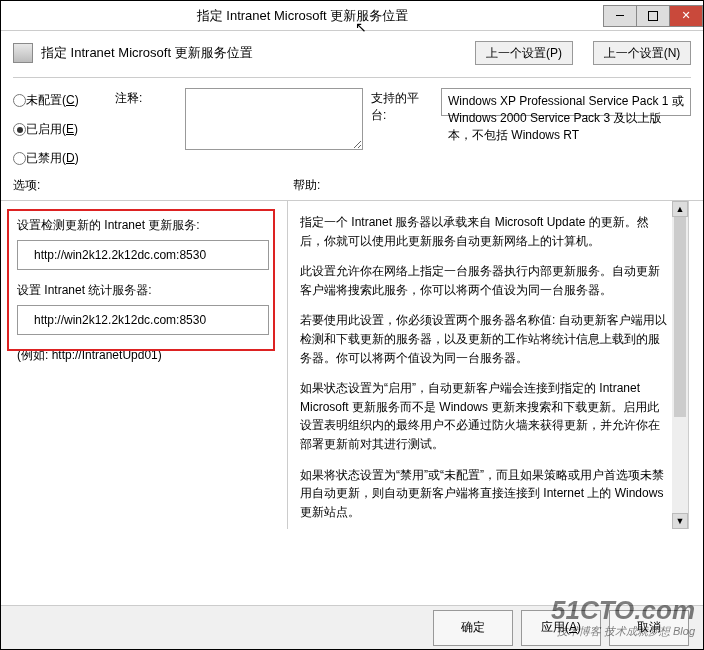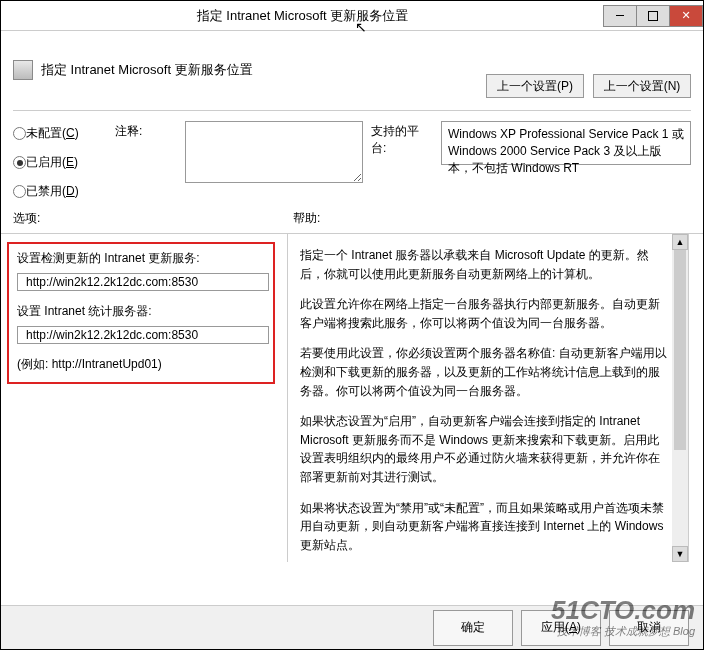--- a/index.html
+++ b/index.html
@@ -8,41 +8,41 @@
 .title-text { flex: 1; text-align: center; font-size: 13px; }
 .win-btns { display: flex; }
 .win-btn { width: 34px; height: 22px; display: flex; align-items: center; justify-content: center; border: 1px solid #888; margin-left: -1px; font-size: 11px; background: #ddd; }
 .win-btn.min::after { content: ""; width: 8px; height: 1px; background: #000; }
 .win-btn.max::after { content: ""; width: 8px; height: 8px; border: 1px solid #000; }
 .win-btn.close { background: #c9493b; color: #fff; }
 .win-btn.close::after { content: "✕"; }
 .header-row { display: flex; align-items: center; padding: 10px 12px 6px; }
 .gp-icon { width: 20px; height: 20px; border: 1px solid #8a8a8a; background: linear-gradient(#e8e8e8,#bcbcbc); margin-right: 8px; }
 .header-text { font-size: 13px; }
-.nav-btns { margin-left: auto; display: flex; gap: 9px; margin-top: 33px; }
+.nav-btns { margin-left: auto; display: flex; gap: 20px; }
 .nav-btn { min-width: 98px; height: 24px; border: 1px solid #999; background: #f0f0f0; font-size: 12px; display: flex; align-items: center; justify-content: center; }
 .divider { height: 1px; background: #ccc; margin: 6px 12px 10px; }
 .upper { display: flex; padding: 0 12px 4px; gap: 10px; }
 .radio-col { width: 92px; display: flex; flex-direction: column; gap: 12px; padding-top: 4px; }
 .radio-item { display: flex; align-items: center; white-space: nowrap; }
 .radio { width: 13px; height: 13px; border: 1px solid #777; border-radius: 50%; display: inline-flex; align-items: center; justify-content: center; }
 .radio.checked::after { content: ""; width: 6px; height: 6px; background: #333; border-radius: 50%; }
 .u { text-decoration: underline; }
 .info-col { flex: 1; display: flex; flex-direction: row; gap: 8px; }
 .info-row { display: flex; gap: 8px; }
 .info-label { width: 62px; padding-top: 2px; }
 .comment-box { flex: 1; height: 62px; border: 1px solid #999; background: #fff; }
-.platform-box { flex: 1; height: 44px; border: 1px solid #999; background: #fff; padding: 4px 6px; line-height: 1.4; font-size: 12px; }
+.platform-box { flex: 1; height: 28px; border: 1px solid #999; background: #fff; padding: 4px 6px; line-height: 1.4; font-size: 12px; }
 .section-head { display: flex; padding: 2px 12px 6px; border-bottom: 1px solid #ccc; margin-top: 4px; }
 .section-head .lbl1 { width: 280px; }
 .lower { display: flex; padding: 0; }
 .options-pane { width: 286px; padding: 16px 0 12px 12px; position: relative; }
 .highlight-box { border: 2px solid #d22; position: absolute; left: 6px; top: 8px; width: 268px; height: 142px; pointer-events: none; }
 .opt-label { margin: 0 0 6px 4px; }
-.opt-input { width: 252px; height: 18px; border: 1px solid #999; margin: 0 0 12px 4px; padding: 2px 8px; font-size: 12px; background: #fff; }
+.opt-input { width: 252px; height: 30px; border: 1px solid #999; margin: 0 0 12px 4px; padding: 2px 16px; font-size: 12px; background: #fff; }
 .help-pane { flex: 1; border-left: 1px solid #ccc; border-right: 1px solid #ccc; margin: 0 14px 0 0; height: 328px; overflow: hidden; background: #fff; position: relative; }
 .help-body { padding: 12px 20px 12px 12px; line-height: 1.55; font-size: 12px; }
 .help-body p { margin-bottom: 12px; }
 .scrollbar { position: absolute; right: 0; top: 0; width: 16px; height: 100%; background: #eee; }
 .sb-btn { height: 16px; background: #ddd; border: 1px solid #bbb; font-size: 9px; display: flex; align-items: center; justify-content: center; }
 .sb-track { height: calc(100% - 32px); position: relative; }
 .sb-thumb { position: absolute; left: 2px; right: 2px; top: 0; height: 200px; background: #ccc; }
 .footer { position: absolute; left: 0; right: 0; bottom: 0; height: 44px; background: #f0f0f0; border-top: 1px solid #ccc; display: flex; align-items: center; justify-content: flex-end; padding-right: 14px; gap: 8px; }
 .footer-btn { width: 80px; height: 36px; border: 1px solid #999; background: #f7f7f7; display: flex; align-items: center; justify-content: center; font-size: 12px; }
 .watermark { position: absolute; right: 8px; bottom: 12px; font-family: Arial; font-style: italic; opacity: .5; pointer-events: none; text-align: right; line-height: 1.1; }

